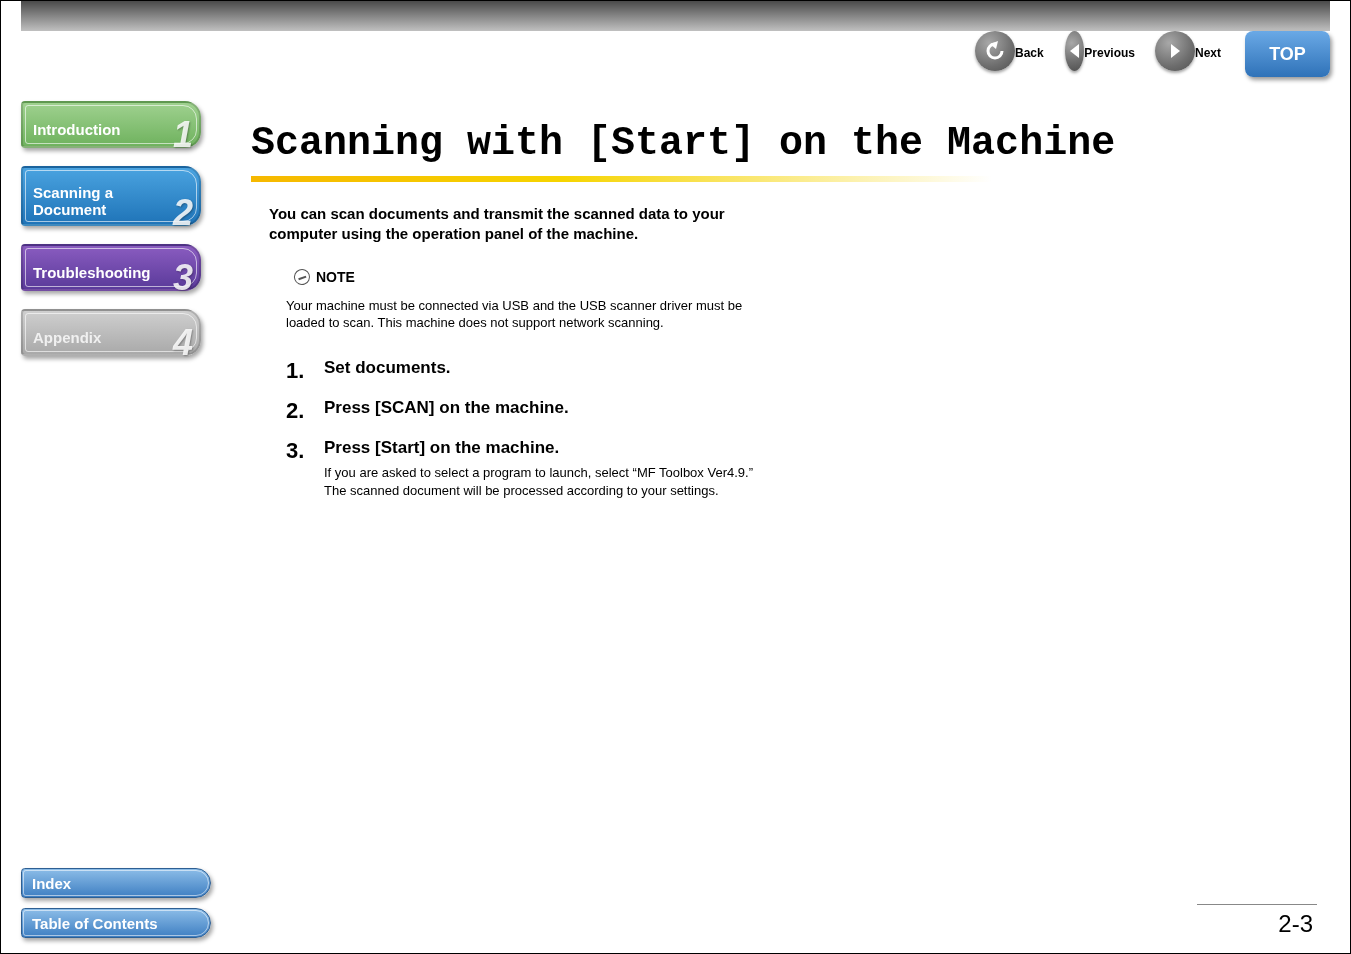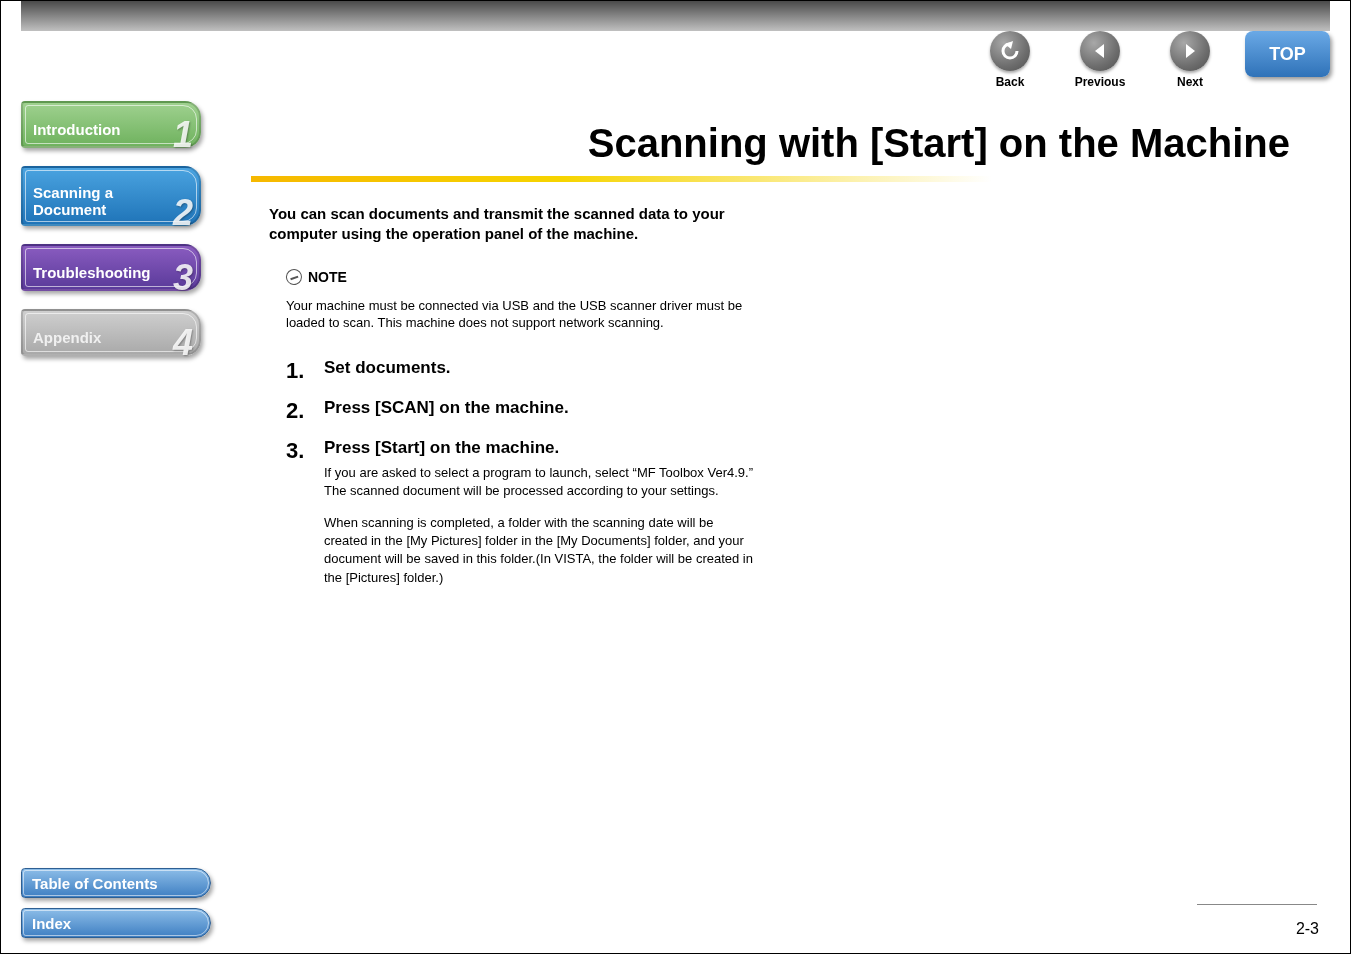--- a/index.html
+++ b/index.html
@@ -11,21 +11,21 @@
   .topbar {
     position: absolute; left: 20px; right: 20px; top: 0; height: 30px;
     background: linear-gradient(to bottom, #4a4a4a 0%, #7a7a7a 40%, #c0c0c0 100%);
   }
 
   
   .header-controls {
     position: absolute; right: 20px; top: 30px; height: 60px;
     display: flex; align-items: flex-start; gap: 20px;
   }
-  .nav-btn { display: flex; flex-direction: column; align-items: center; width: 70px; }
+  .nav-btn { display: flex; flex-direction: row; align-items: center; width: 70px; }
   .nav-circle {
     width: 40px; height: 40px; border-radius: 50%;
     background: radial-gradient(circle at 35% 30%, #a8a8a8, #6e6e6e 60%, #4f4f4f);
     display: flex; align-items: center; justify-content: center;
     box-shadow: 0 2px 3px rgba(0,0,0,.35);
     color: #fff;
   }
   .nav-label { font-size: 12px; font-weight: bold; margin-top: 4px; color: #000; }
   .top-pill {
     height: 46px; width: 85px; border-radius: 8px;
@@ -71,47 +71,47 @@
     padding-left: 10px; display: flex; align-items: center;
     border: 1px solid #2e5f93;
   }
   .pill .inner-border {
     position: absolute; inset: 1px; border-radius: 3px 14px 14px 3px;
     border: 1px solid rgba(255,255,255,.55); pointer-events: none;
   }
 
   
   .main { position: absolute; left: 250px; top: 120px; right: 60px; }
-  .title { font-size: 40px; font-weight: 900; font-family: Liberation Sans, sans-serif; text-align: right; }
+  .title { font-size: 40px; font-weight: 900; font-family: Liberation Mono, monospace; }
   .title-underline {
     height: 6px; margin-top: 10px; margin-bottom: 22px;
     background: linear-gradient(to right, #f6b800 0%, #f6d400 40%, rgba(246,212,0,0) 95%);
     width: 780px;
   }
   .intro-text { font-size: 15px; font-weight: bold; max-width: 470px; margin-left: 18px; line-height: 1.35; }
 
   .note-block { margin-left: 35px; margin-top: 24px; max-width: 460px; }
-  .note-head { display: flex; align-items: center; gap: 6px; font-weight: bold; font-size: 14px; }
+  .note-head { display: flex; align-items: center; gap: 6px; font-weight: bold; font-size: 14px; margin-left: 8px; }
   .note-icon {
     width: 16px; height: 16px; border: 1.5px solid #555; border-radius: 50%;
     position: relative; display: inline-block; transform: rotate(-20deg);
   }
   .note-icon::before {
     content: ""; position: absolute; left: 3px; top: 7px; width: 8px; height: 1.5px; background: #555;
   }
   .note-body { font-size: 13px; margin-top: 12px; line-height: 1.35; }
 
   .steps { margin-left: 35px; margin-top: 26px; max-width: 470px; }
   .step { display: flex; gap: 14px; margin-bottom: 14px; }
   .step-num { font-size: 22px; font-weight: 900; min-width: 24px; }
   .step-body { flex: 1; }
   .step-title { font-size: 17px; font-weight: bold; }
   .step-para { font-size: 13px; margin-top: 6px; line-height: 1.4; }
 
-  .page-num { position: absolute; right: 31px; bottom: 15px; font-size: 16px; }
+  .page-num { position: absolute; right: 37px; bottom: 15px; font-size: 24px; }
   .page-num-line {
     position: absolute; right: 33px; bottom: 48px; width: 120px; height: 1px; background: #888;
   }
 </style>
 </head>
 <body>
 
 <div class="page-frame">
 
   <div class="topbar"></div>
@@ -166,25 +166,25 @@
     <div class="tab appx">
       <div class="inner-border"></div>
       <span>Appendix</span>
       <span class="num">4</span>
     </div>
   </div>
 
   <div class="bottom-pills">
     <div class="pill">
       <div class="inner-border"></div>
+      <span>Index</span>
+    </div>
+    <div class="pill">
+      <div class="inner-border"></div>
       <span>Table of Contents</span>
-    </div>
-    <div class="pill">
-      <div class="inner-border"></div>
-      <span>Index</span>
     </div>
   </div>
 
   <div class="main">
     <div class="title">Scanning with [Start] on the Machine</div>
     <div class="title-underline"></div>
 
     <div class="intro-text">You can scan documents and transmit the scanned data to your computer using the operation panel of the machine.</div>
 
     <div class="note-block">
@@ -206,21 +206,20 @@
         <div class="step-num">2.</div>
         <div class="step-body">
           <div class="step-title">Press [SCAN] on the machine.</div>
         </div>
       </div>
       <div class="step">
         <div class="step-num">3.</div>
         <div class="step-body">
           <div class="step-title">Press [Start] on the machine.</div>
           <div class="step-para">If you are asked to select a program to launch, select “MF Toolbox Ver4.9.” The scanned document will be processed according to your settings.</div>
-          <div class="step-para" style="margin-top:14px">When scanning is completed, a folder with the scanning date will be created in the [My Pictures] folder in the [My Documents] folder, and your document will be saved in this folder.(In VISTA, the folder will be created in the [Pictures] folder.)</div>
         </div>
       </div>
     </div>
   </div>
 
   <div class="page-num-line"></div>
   <div class="page-num">2-3</div>
 
 </div>
 

